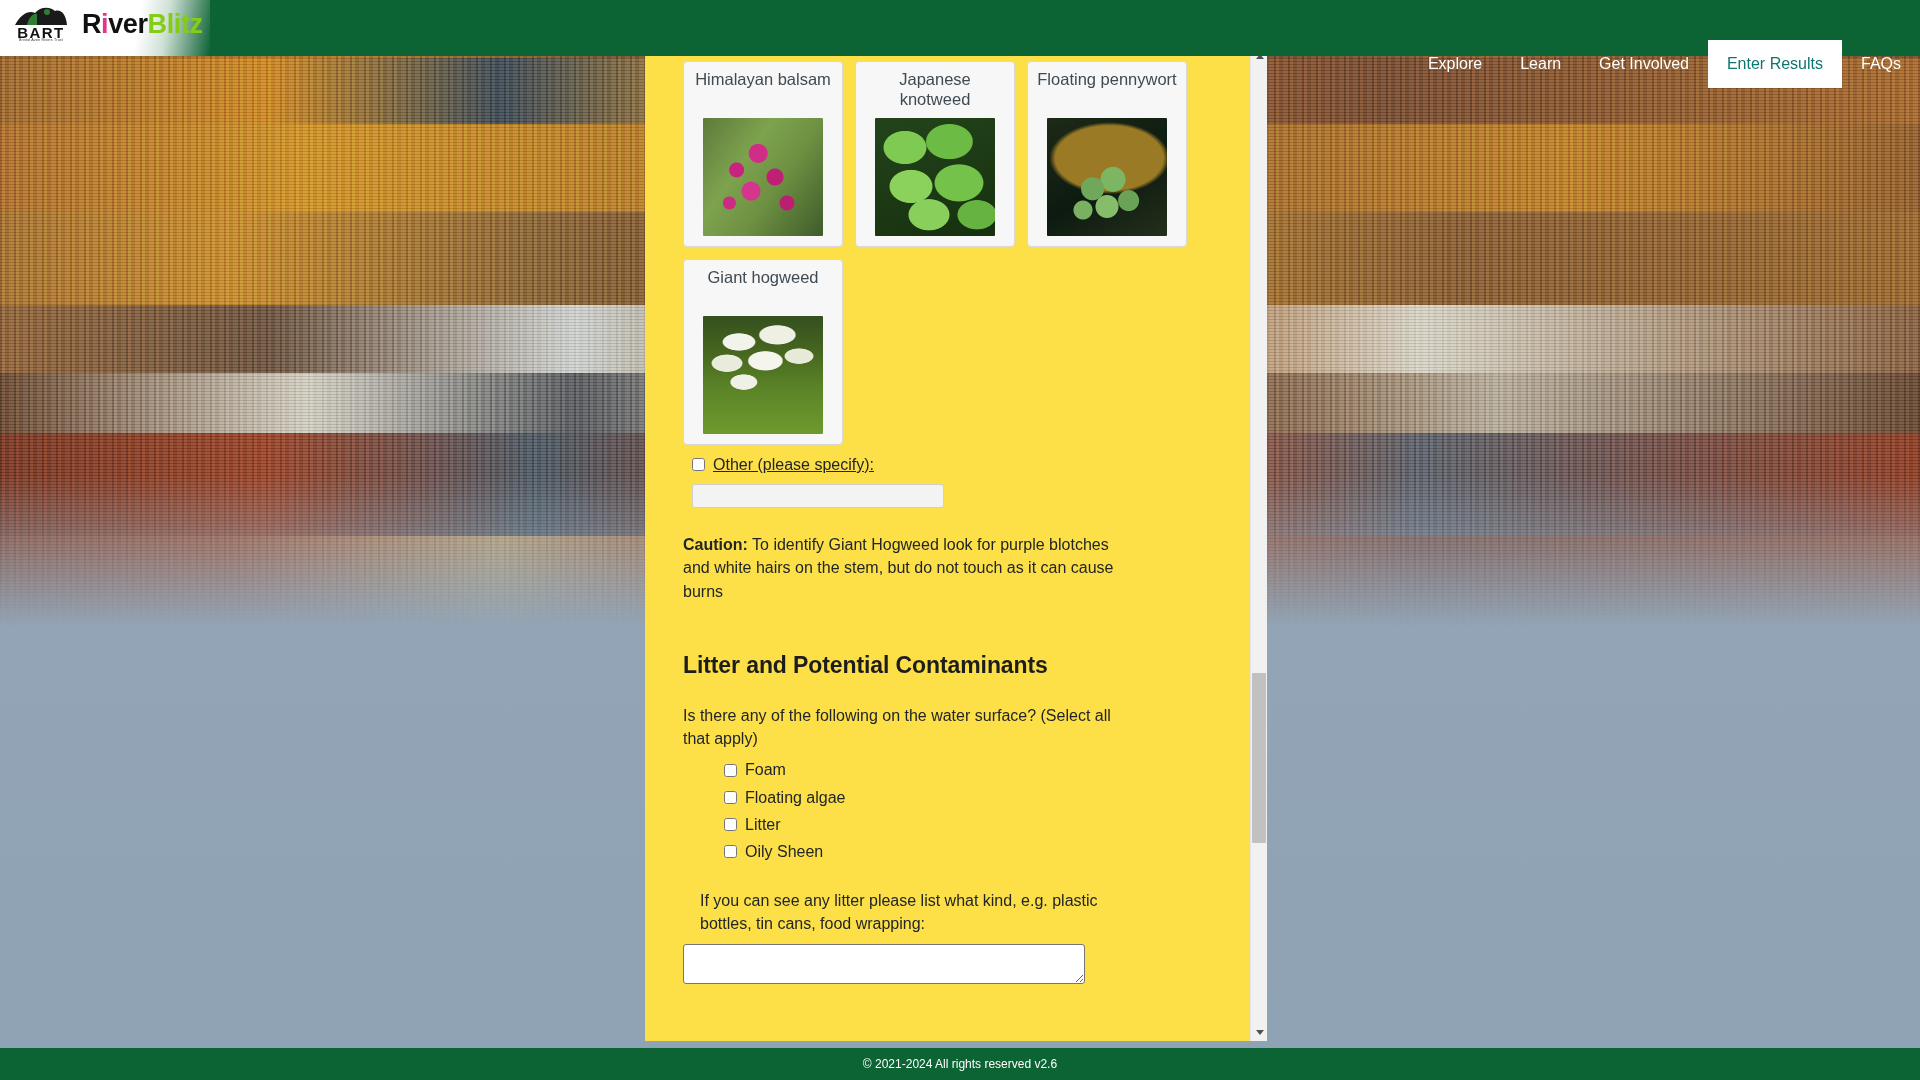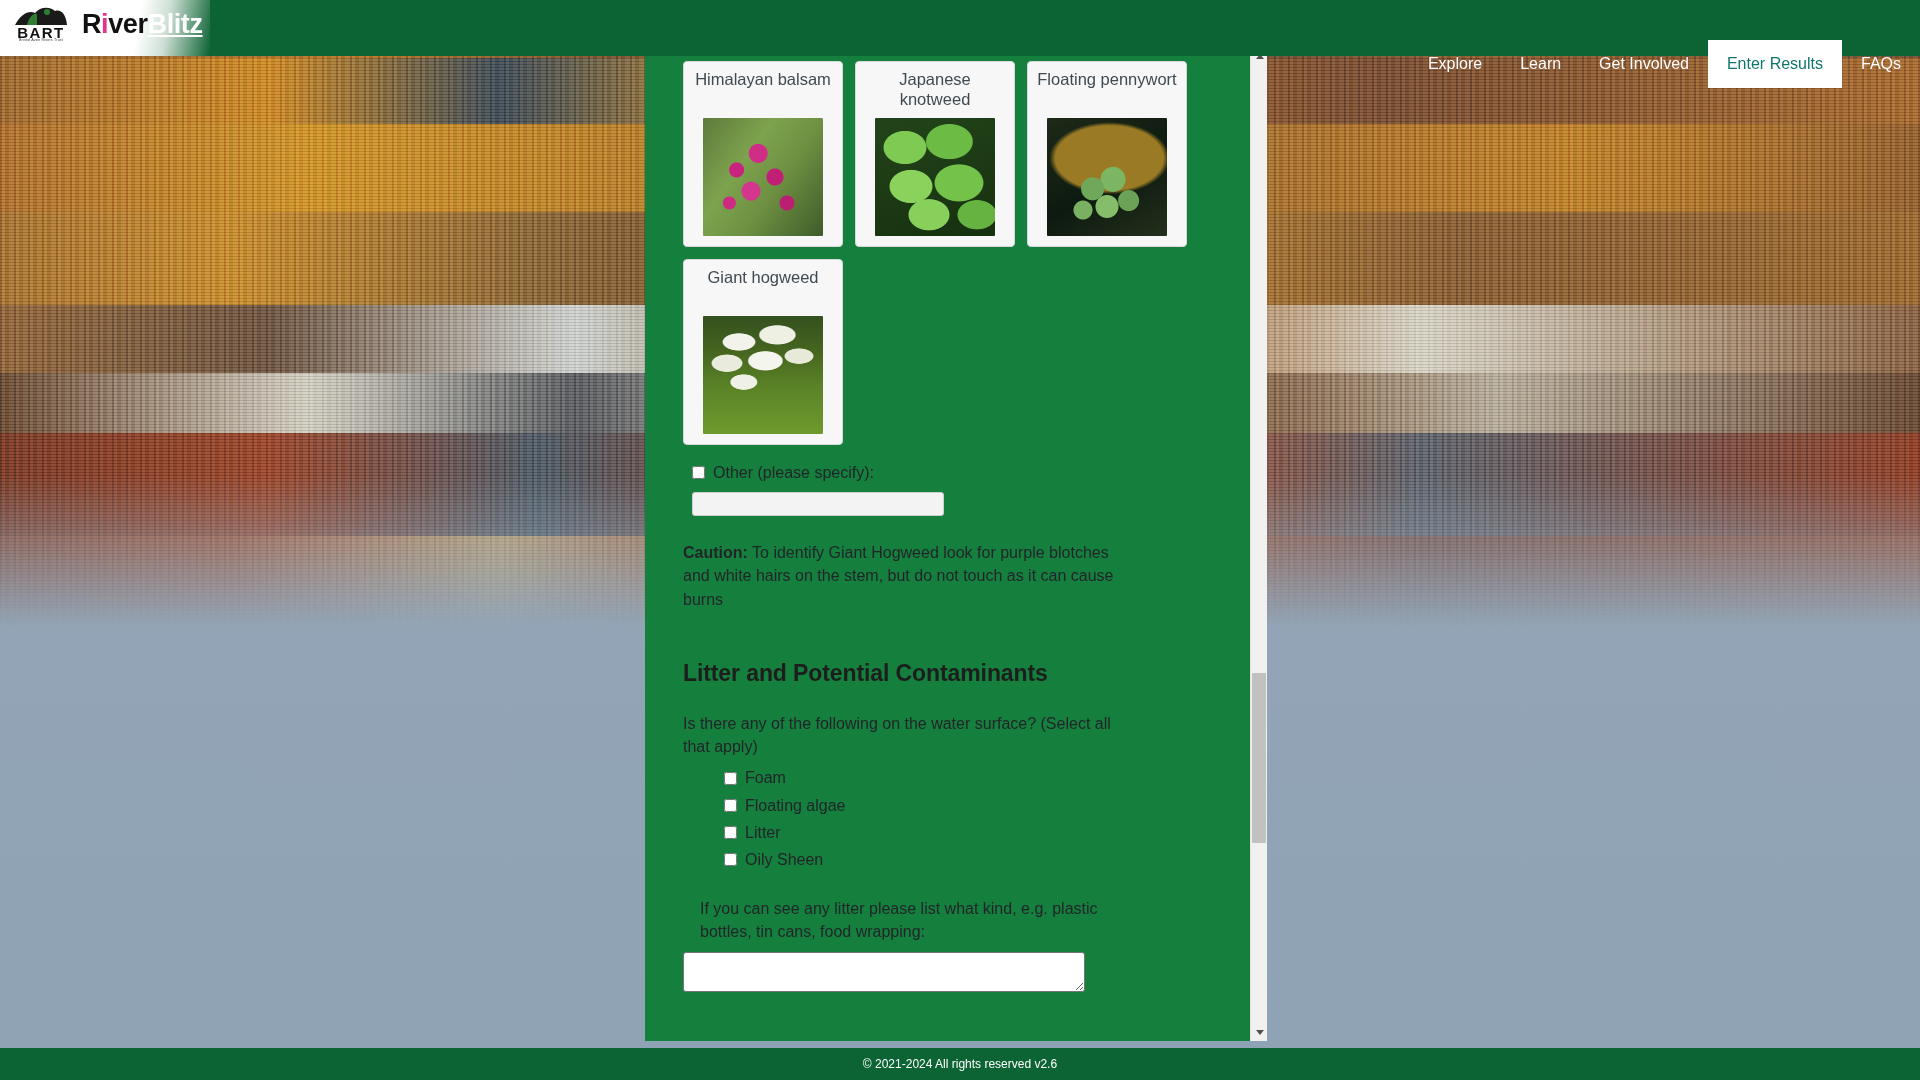--- a/index.html
+++ b/index.html
@@ -89,41 +89,41 @@
     font-size: 3.6px; color: #333; text-align: center;
     letter-spacing: .2px;
   }
   #brand {
     font-size: 27px; font-weight: bold; letter-spacing: -0.4px;
     white-space: nowrap;
   }
   #brand .r { color: #111; }
   #brand .dot { color: #e0368c; }
   #brand .iver { color: #111; }
-  #brand .blitz { color: #ffffff; text-decoration: underline; }
+  #brand .blitz { color: #84cc16; }
 
   #nav {
     position: absolute; right: 0; top: 0; height: 48px;
     display: flex; align-items: stretch; z-index: 3; margin-top: 40px;
   }
   #nav .nav-item {
     display: flex; align-items: center; padding: 0 19px;
     color: #ffffff; font-size: 16px; white-space: nowrap;
     cursor: pointer; text-decoration: none;
   }
   #nav .nav-item.active {
     background: #ffffff; color: #0f766e;
   }
 
   
   #panel {
     position: absolute;
     left: 645px; top: 48px;
     width: 622px; height: 993px;
-    background: #15803d;
+    background: #fde047;
     z-index: 20;
     overflow: hidden;
   }
   #panel-inner {
     position: absolute; left: 0; top: 0; right: 17px; bottom: 0;
     padding: 0 0 0 0;
     overflow: hidden;
   }
   #form {
     padding: 8px 60px 0 38px;
@@ -191,21 +191,21 @@
       radial-gradient(ellipse 15px 8px at 80% 34%, #e7ead9 0 92%, transparent),
       radial-gradient(ellipse 14px 8px at 34% 56%, #eff1e6 0 92%, transparent),
       linear-gradient(180deg, #35501f 0%, #46651f 30%, #5a8327 60%, #6f9a2e 100%);
   }
 
   
   .cb-row { display: flex; align-items: center; gap: 8px; }
   input[type="checkbox"] {
     width: 13px; height: 13px; margin: 0; cursor: pointer;
   }
-  .other-row { margin-top: 16px; padding-left: 9px; }
+  .other-row { margin-top: 8px; padding-left: 9px; text-decoration: underline; }
   .other-input {
     display: block; margin-top: 8px; margin-left: 0;
     width: 252px; height: 24px;
     border: 1px solid #cfcfcf; border-radius: 3px;
     background: #f3f3f3;
   }
   .caution { margin-top: 25px; max-width: 432px; }
   .caution b { font-weight: bold; }
 
   h3.section {

